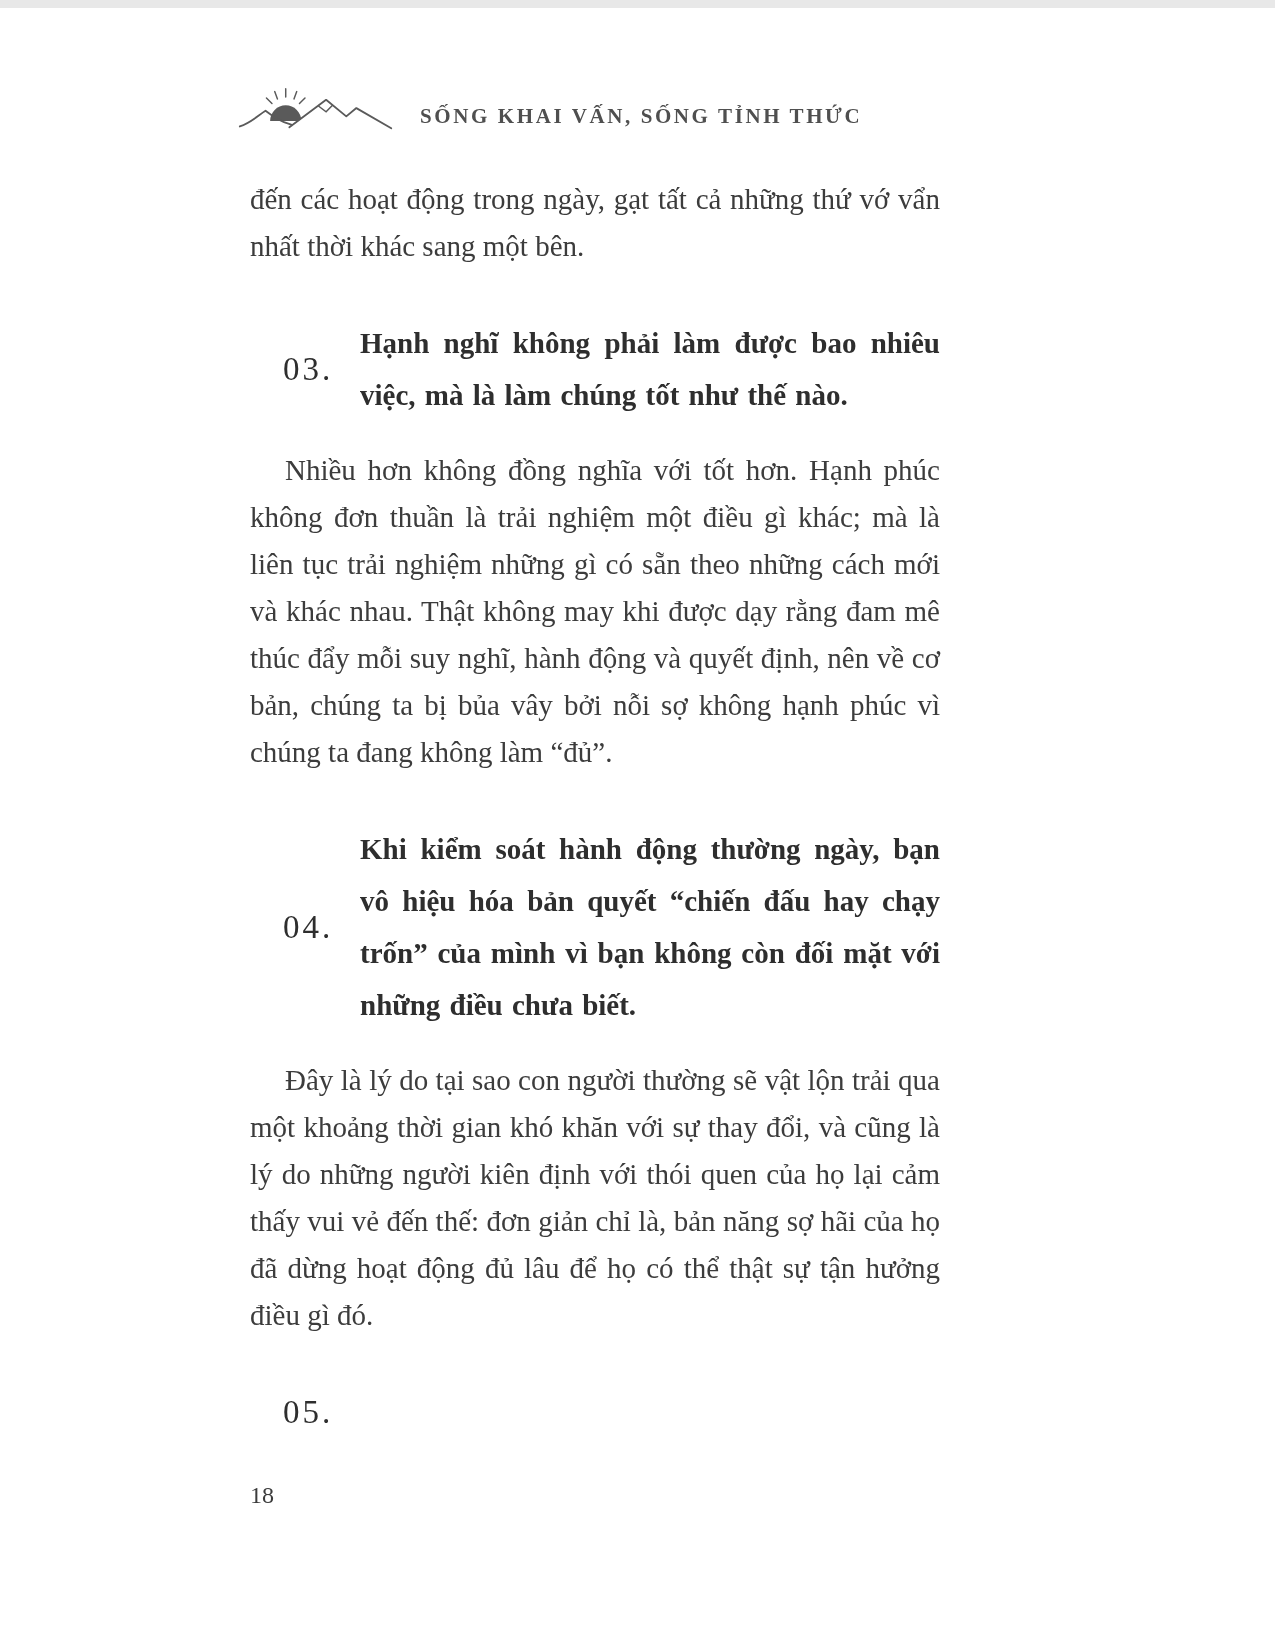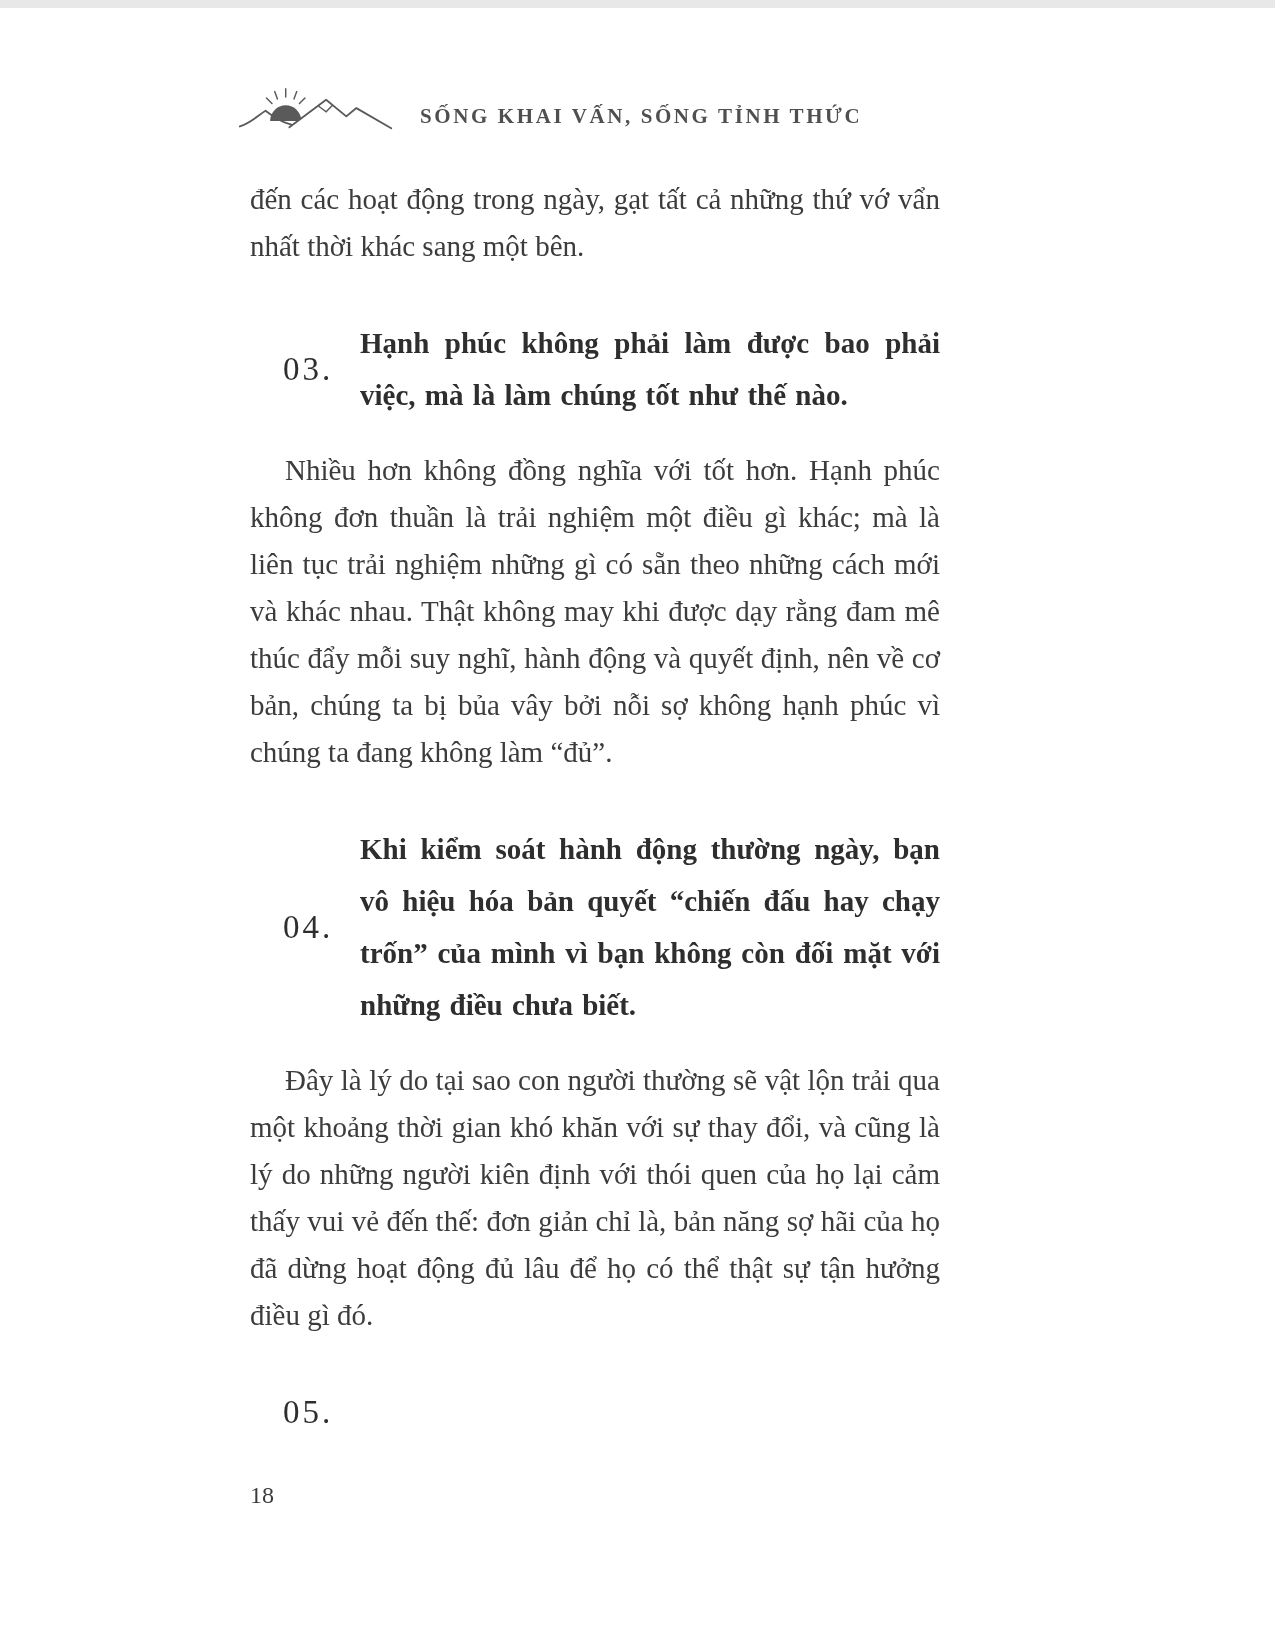--- a/index.html
+++ b/index.html
@@ -96,21 +96,21 @@
     <span class="header-title">SỐNG KHAI VẤN, SỐNG TỈNH THỨC</span>
   </div>
 
   <div class="content">
 
     <p class="body">đến các hoạt động trong ngày, gạt tất cả những thứ vớ vẩn nhất thời khác sang một bên.</p>
 
     <div class="section">
       <div class="section-head">
         <span class="sec-num">03.</span>
-        <span class="sec-heading">Hạnh phúc không phải làm được bao phải việc, mà là làm chúng tốt như thế nào.</span>
+        <span class="sec-heading">Hạnh nghĩ không phải làm được bao nhiêu việc, mà là làm chúng tốt như thế nào.</span>
       </div>
       <p class="body indent after-heading">Nhiều hơn không đồng nghĩa với tốt hơn. Hạnh phúc không đơn thuần là trải nghiệm một điều gì khác; mà là liên tục trải nghiệm những gì có sẵn theo những cách mới và khác nhau. Thật không may khi được dạy rằng đam mê thúc đẩy mỗi suy nghĩ, hành động và quyết định, nên về cơ bản, chúng ta bị bủa vây bởi nỗi sợ không hạnh phúc vì chúng ta đang không làm “đủ”.</p>
     </div>
 
     <div class="section">
       <div class="section-head">
         <span class="sec-num">04.</span>
         <span class="sec-heading">Khi kiểm soát hành động thường ngày, bạn vô hiệu hóa bản quyết “chiến đấu hay chạy trốn” của mình vì bạn không còn đối mặt với những điều chưa biết.</span>
       </div>
       <p class="body indent after-heading">Đây là lý do tại sao con người thường sẽ vật lộn trải qua một khoảng thời gian khó khăn với sự thay đổi, và cũng là lý do những người kiên định với thói quen của họ lại cảm thấy vui vẻ đến thế: đơn giản chỉ là, bản năng sợ hãi của họ đã dừng hoạt động đủ lâu để họ có thể thật sự tận hưởng điều gì đó.</p>

